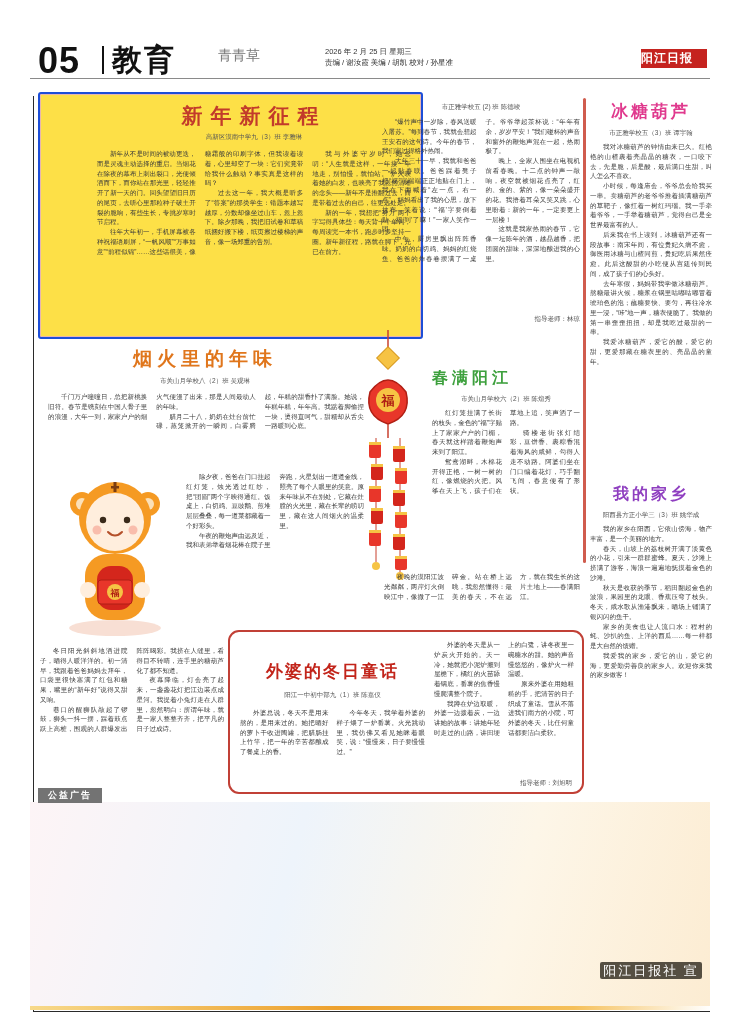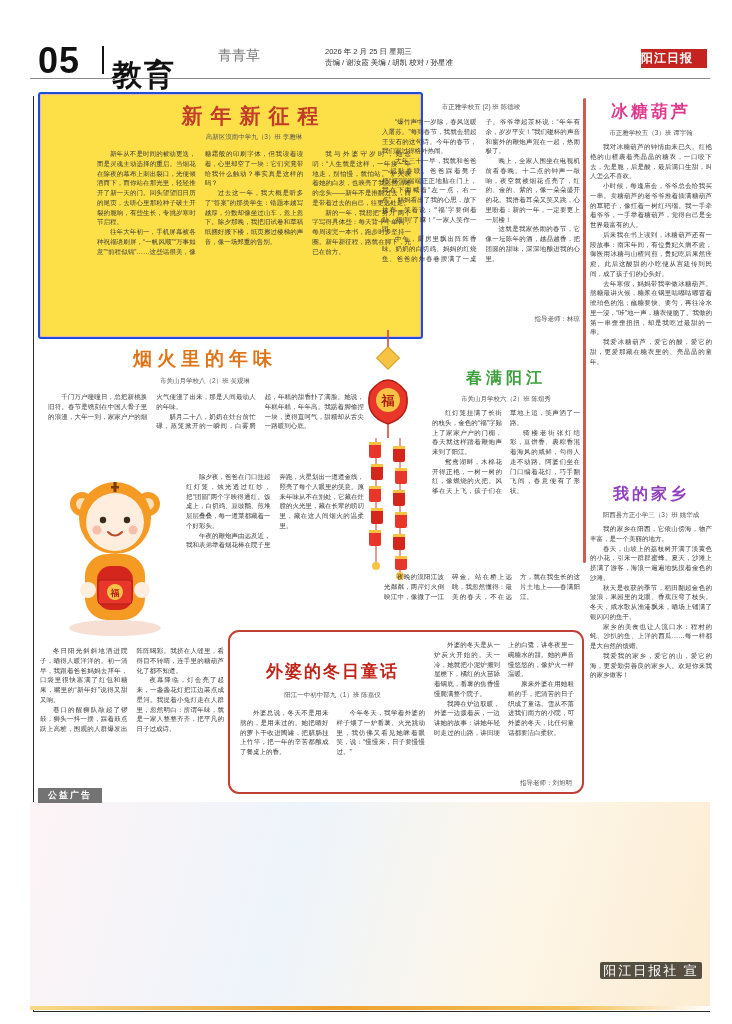--- a/index.html
+++ b/index.html
@@ -1,21 +1,21 @@
 <!DOCTYPE html>
 <html><head>
 <meta charset="utf-8">
 <style>
   html,body{margin:0;padding:0;background:#e9e9e9;}
   .page{position:relative;width:732px;height:1024px;background:#ffffff;margin:0 auto;
         font-family:"Liberation Sans",sans-serif;overflow:hidden;}
   
   .hdr-pageno{position:absolute;left:38px;top:40px;font-size:36px;font-weight:bold;color:#111;letter-spacing:1px;}
   .hdr-bar{position:absolute;left:102px;top:46px;width:2px;height:28px;background:#111;}
-  .hdr-section{position:absolute;left:112px;top:40px;font-size:30px;font-weight:bold;color:#111;letter-spacing:2px;margin-top:15px;}
+  .hdr-section{position:absolute;left:112px;top:40px;font-size:30px;font-weight:bold;color:#111;letter-spacing:2px;}
   .hdr-sub{position:absolute;left:218px;top:47px;font-size:14px;color:#777;font-family:"DejaVu Serif",serif;}
   .hdr-date{position:absolute;left:325px;top:46px;font-size:7.5px;color:#333;line-height:11px;}
   .hdr-masthead{position:absolute;left:641px;top:49px;width:66px;height:19px;background:#c5231f;color:#fff;
         font-family:"DejaVu Serif",serif;font-weight:bold;font-size:12px;line-height:19px;text-align:left;letter-spacing:1px;}
   .hdr-rule{position:absolute;left:30px;top:78px;width:680px;height:1px;background:#8a8a8a;}
   .frame-left{position:absolute;left:33px;top:96px;width:1px;height:915px;background:#2a2a2a;}
   .frame-bottom{position:absolute;left:33px;top:1011px;width:677px;height:1px;background:#2a2a2a;}
   
   .byline{font-size:6.5px;color:#555;text-align:center;margin:3px 0 5px 0;}
   .bodytext{font-size:6.5px;line-height:1.5;color:#3a3a3a;text-align:justify;}
@@ -36,21 +36,21 @@
   .mascot{position:absolute;left:52px;top:462px;width:126px;height:176px;}
   .yanhuo-cont{position:absolute;left:40px;top:646px;width:184px;height:146px;columns:2;column-gap:9px;overflow:hidden;}
   
   .renao{position:absolute;left:382px;top:100px;width:198px;}
   .renao .title{text-align:center;font-weight:bold;font-size:18px;color:#d4261c;letter-spacing:3px;}
   .renao .cols{columns:2;column-gap:9px;height:196px;overflow:hidden;}
   .divider-red{position:absolute;left:583px;top:98px;width:3px;height:465px;background:#c8402f;border-radius:2px;opacity:.85;}
   
   .firecracker{position:absolute;left:350px;top:330px;width:76px;height:252px;}
   
-  .chunman-title{position:absolute;left:432px;top:368px;width:148px;text-align:center;
+  .chunman-title{position:absolute;left:432px;top:368px;width:148px;text-align:left;
         font-family:"DejaVu Serif",serif;font-weight:bold;font-size:16px;color:#3da03d;letter-spacing:4px;}
   .chunman-byline{position:absolute;left:432px;top:392px;width:148px;}
   .chunman-cols{position:absolute;left:432px;top:408px;width:148px;height:160px;columns:2;column-gap:8px;overflow:hidden;}
   .chunman-cols2{position:absolute;left:384px;top:572px;width:196px;height:54px;columns:3;column-gap:8px;overflow:hidden;}
   
   .waipo{position:absolute;left:228px;top:630px;width:352px;height:160px;background:#fff;
         border:2px solid #c14036;border-radius:11px;}
   .waipo .title{position:absolute;left:10px;top:28px;width:185px;text-align:center;font-weight:bold;
         font-size:17px;color:#c2241a;letter-spacing:2px;}
   .waipo .wbyline{position:absolute;left:10px;top:56px;width:185px;}

